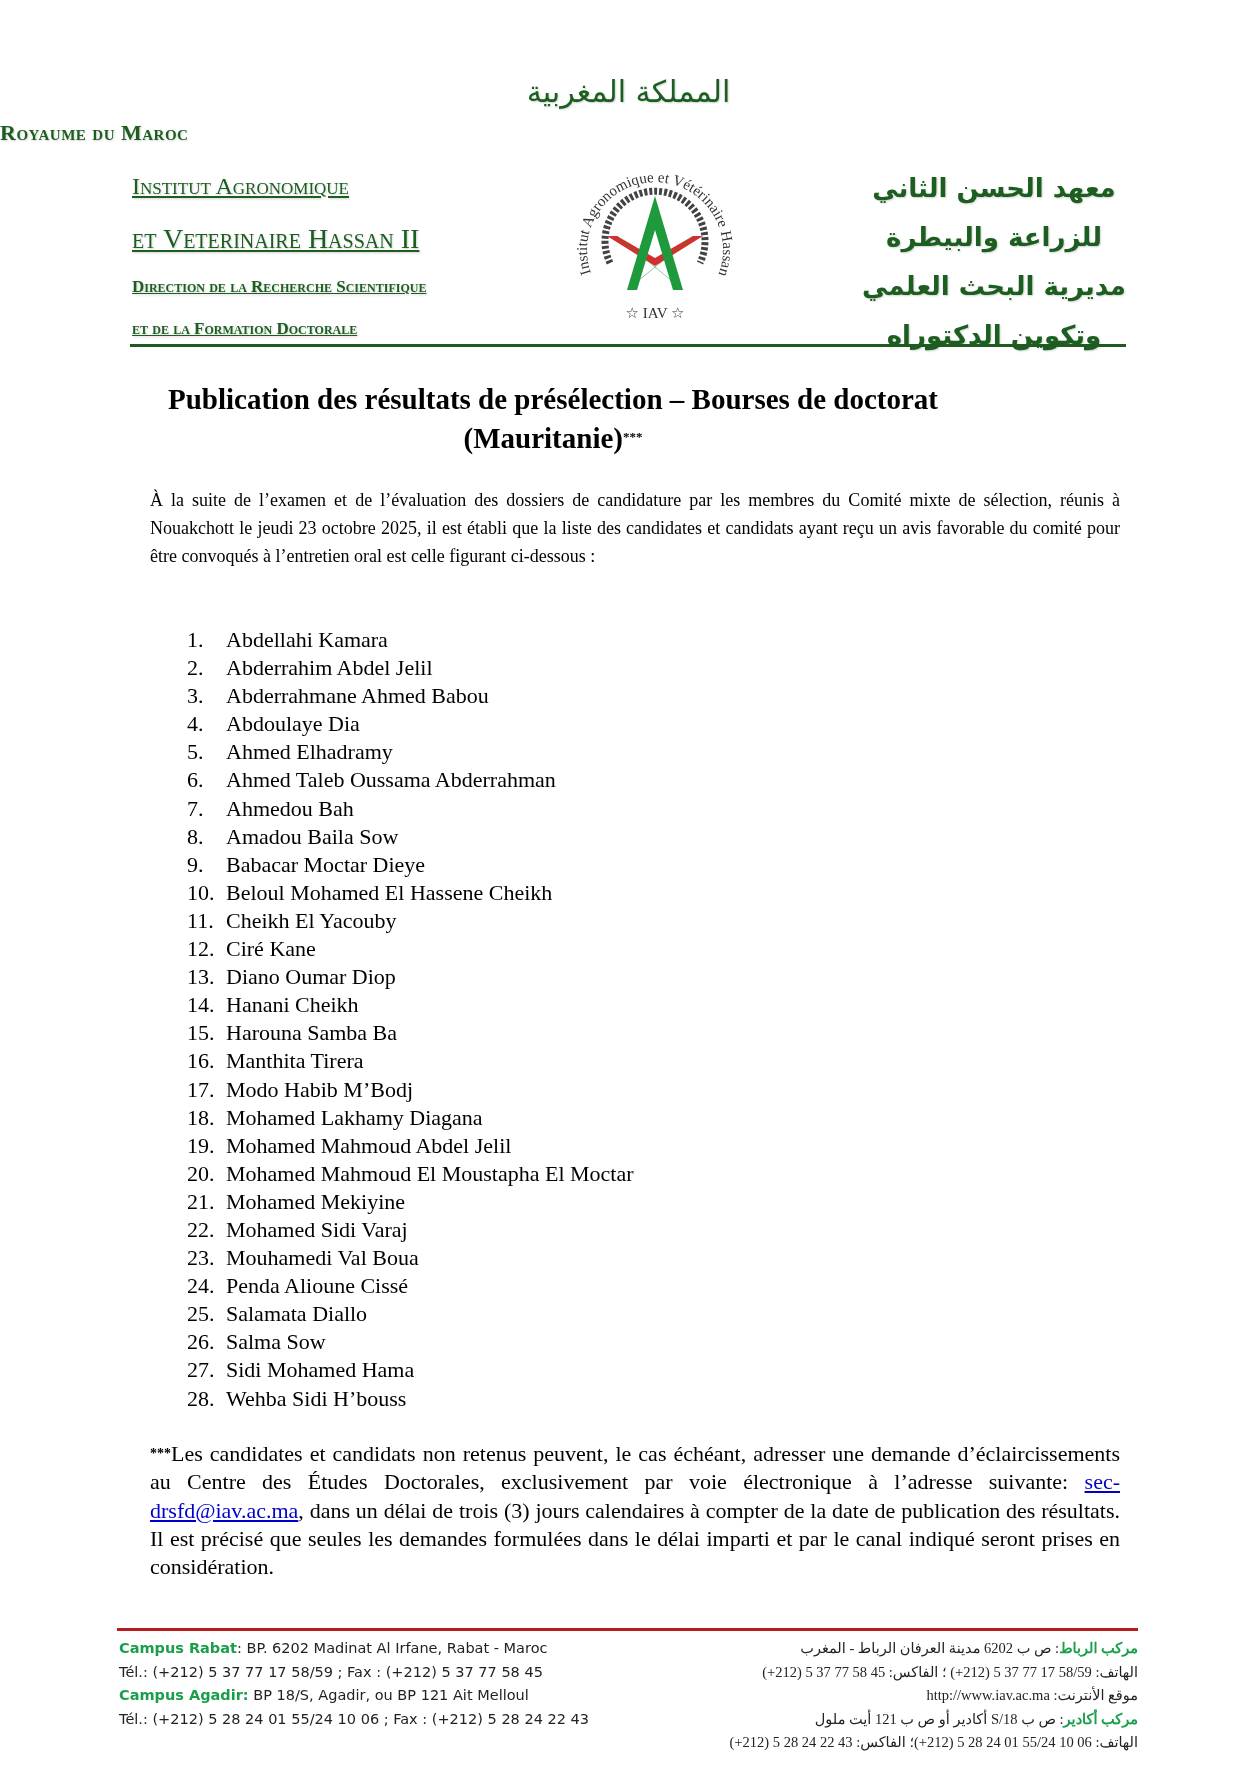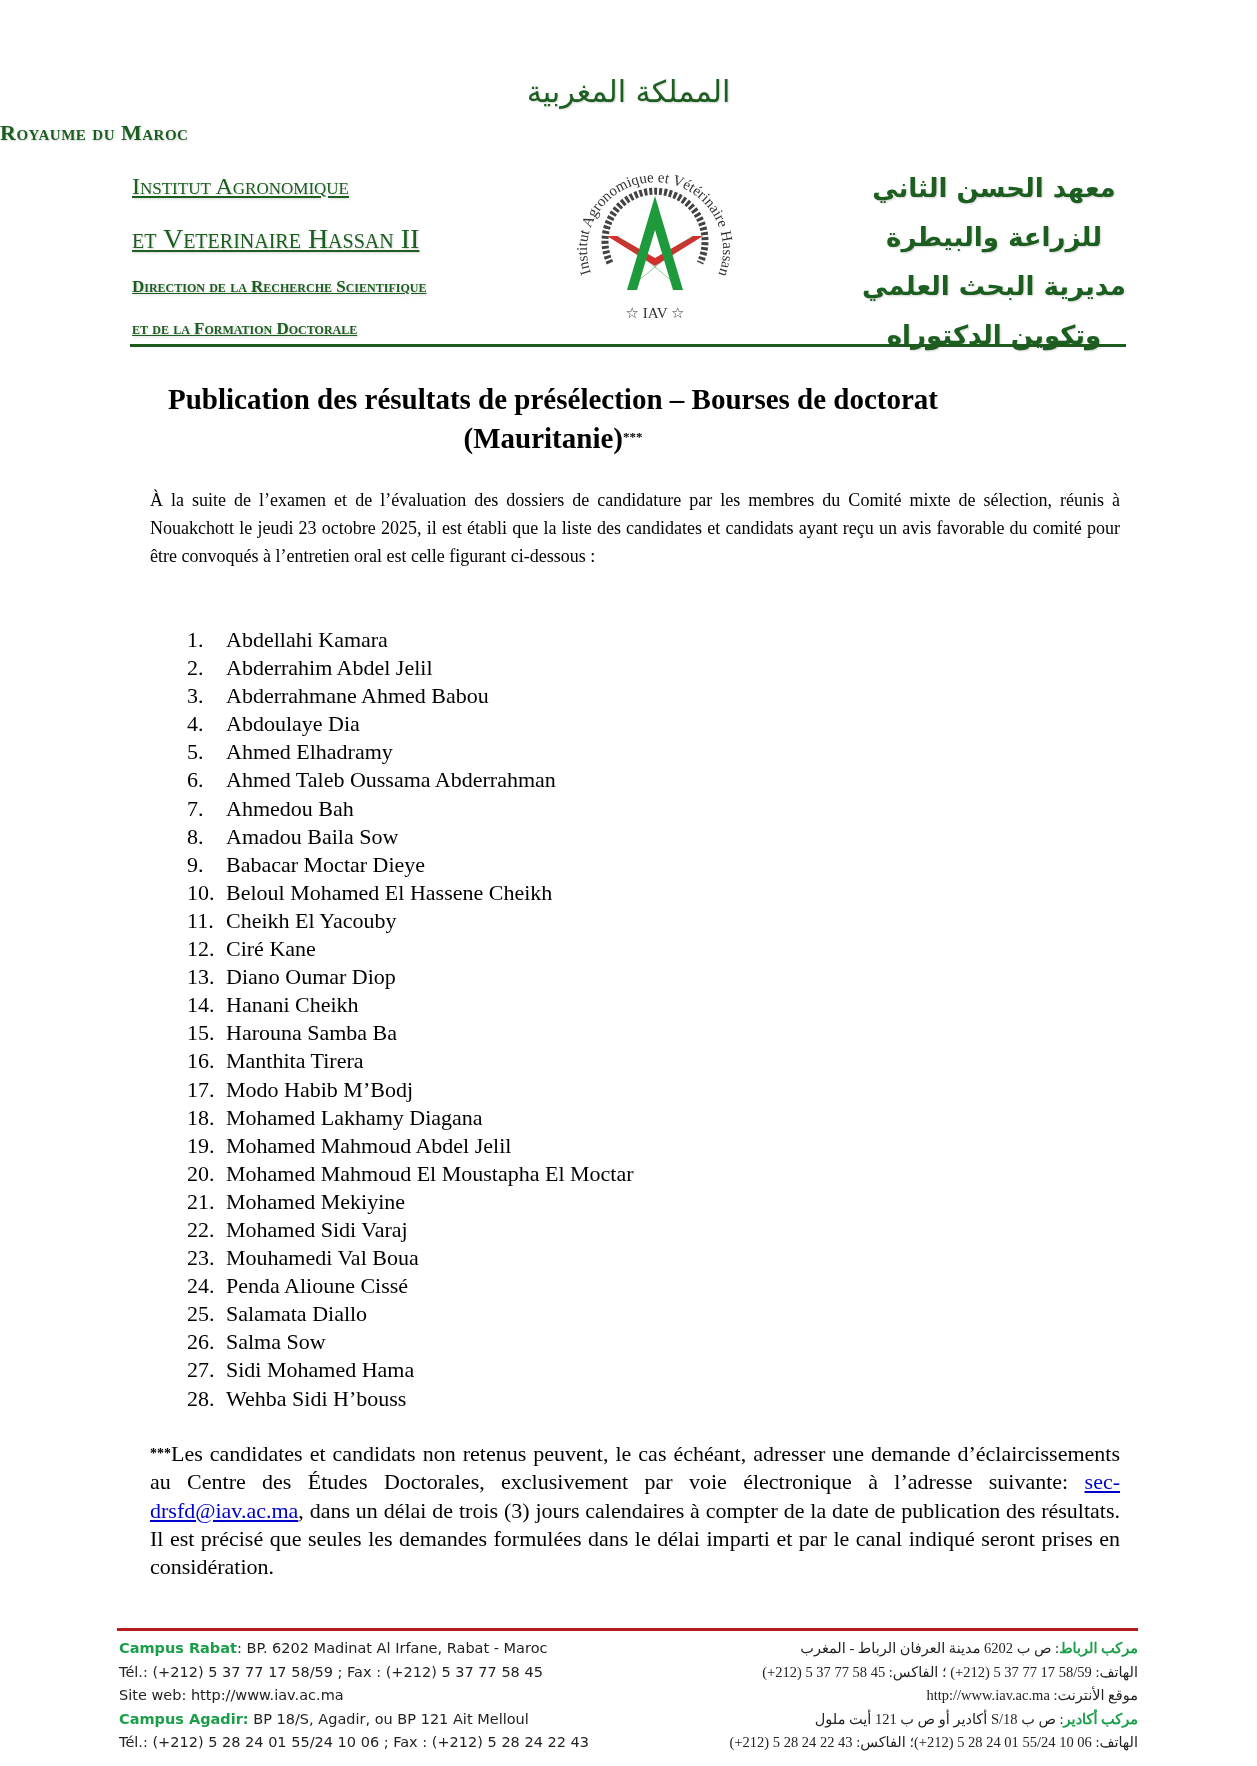--- a/index.html
+++ b/index.html
@@ -206,21 +206,20 @@
     </li>
   </ol>
 
 <div class="abs note"><b>***</b><span>Les candidates et candidats non retenus peuvent, le cas échéant, adresser une demande d’éclaircissements au Centre des Études Doctorales, exclusivement par voie électronique à l’adresse suivante: </span><a>sec-drsfd@iav.ac.ma</a><span>, dans un délai de trois (3) jours calendaires à compter de la date de publication des résultats. Il est précisé que seules les demandes formulées dans le délai imparti et par le canal indiqué seront prises en considération.</span></div>
 
 <div class="abs hr-red"></div>
 
 <div class="abs foot-left">
   <div><span class="campus">Campus Rabat</span><span>: BP. 6202 Madinat Al Irfane, Rabat - Maroc</span></div>
   <div>Tél.: (+212) 5 37 77 17 58/59 ; Fax : (+212) 5 37 77 58 45</div>
-  <div>Site web: http://www.iav.ac.ma</div>
   <div><span class="campus">Campus Agadir:</span><span> BP 18/S, Agadir, ou BP 121 Ait Melloul</span></div>
   <div>Tél.: (+212) 5 28 24 01 55/24 10 06 ; Fax : (+212) 5 28 24 22 43</div>
 </div>
 
 <div class="abs foot-right">
   <div><span class="campus">مركب الرباط</span><span>: ص ب 6202  مدينة العرفان الرباط - المغرب</span></div>
   <div>الهاتف: 58/59 17 77 37 5 (212+) ؛ الفاكس: 45 58 77 37 5 (212+)</div>
   <div>موقع الأنترنت: http://www.iav.ac.ma</div>
   <div><span class="campus">مركب أكادير</span><span>: ص ب 18/S أكادير أو ص ب 121 أيت ملول</span></div>
   <div>الهاتف: 06 10 55/24 01 24 28 5 (212+)؛ الفاكس: 43 22 24 28 5 (212+)</div>

